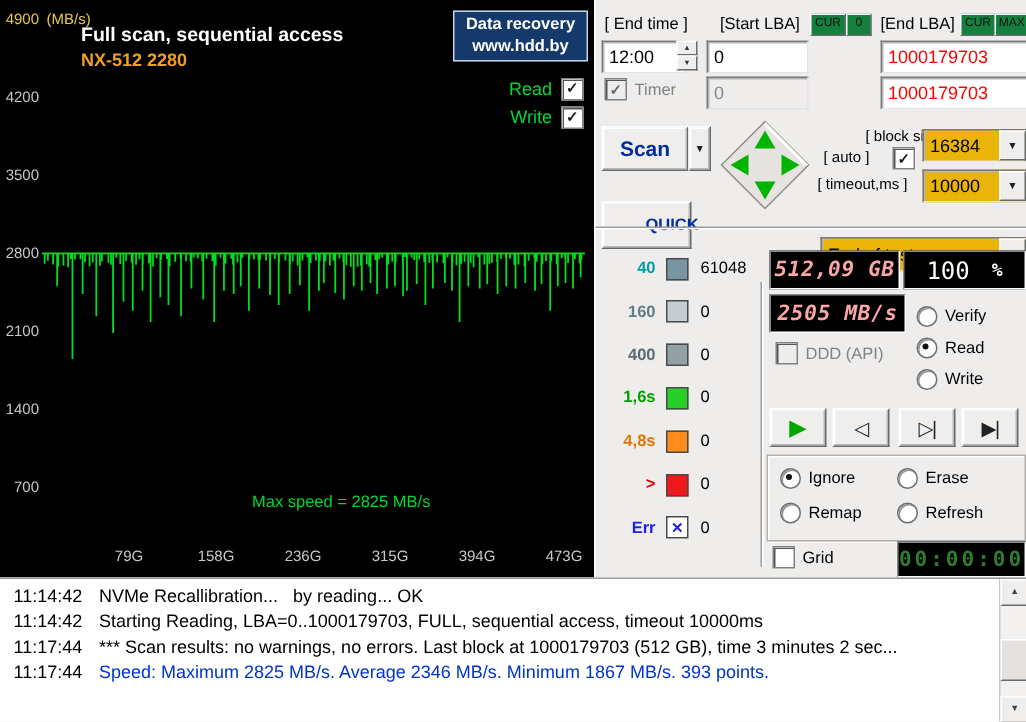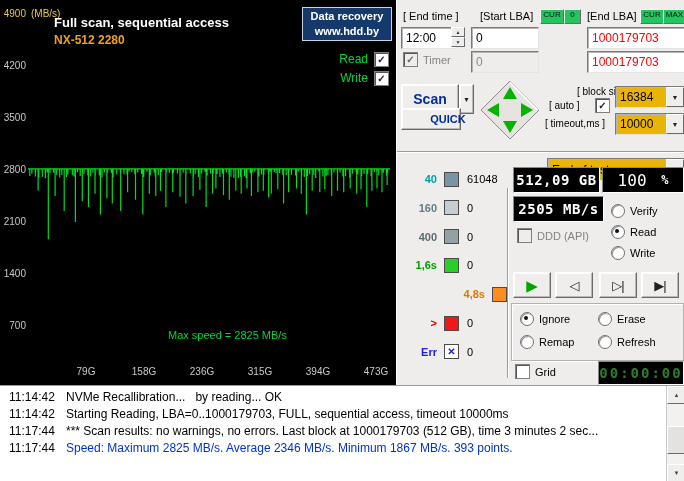--- a/index.html
+++ b/index.html
@@ -24,21 +24,21 @@
   .cb{width:13px;height:13px;background:#fff;border:1px solid #808080;box-shadow:inset 1px 1px 0 #555;display:inline-flex;align-items:center;justify-content:center;font-size:10px;font-weight:bold;color:#1a1a1a;flex:0 0 auto;}
   .cb.dis{background:#efedeb;color:#666;}
   .check-row{position:absolute;display:flex;align-items:center;gap:5px;}
   .radio-row{position:absolute;display:flex;align-items:center;gap:5px;cursor:default;}
   .radio{width:12px;height:12px;border-radius:50%;background:#fff;border:1px solid #707070;box-shadow:inset 1px 1px 0 #999;position:relative;flex:0 0 auto;}
   .radio.sel::after{content:"";position:absolute;left:3px;top:3px;width:4px;height:4px;border-radius:50%;background:#101010;}
   .rlbl{font-size:11px;color:#000;}
   .rlbl.dis{color:#828282;}
   .lbl{position:absolute;font-size:11px;color:#000;white-space:nowrap;}
   .btn{position:absolute;background:#f0eeec;border:1px solid;border-color:#ffffff #6a6a6a #6a6a6a #ffffff;box-shadow:inset -1px -1px 0 #b8b8b8,inset 1px 1px 0 #fcfcfc;display:flex;align-items:center;justify-content:center;font-family:inherit;cursor:pointer;}
-  .sbtn{position:absolute;height:13px;background:#22c55e;border:1px solid;border-color:#fff #6a6a6a #6a6a6a #fff;font-size:8px;line-height:10px;text-align:center;color:#111;}
+  .sbtn{position:absolute;height:13px;background:#15803d;border:1px solid;border-color:#fff #6a6a6a #6a6a6a #fff;font-size:8px;line-height:10px;text-align:center;color:#111;}
   .field{position:absolute;height:20px;background:#fff;border:1px solid;border-color:#7a7a7a #e4e4e4 #e4e4e4 #7a7a7a;box-shadow:inset 1px 1px 0 #b5b5b5;font-size:12px;display:flex;align-items:center;padding-left:4px;color:#000;}
   .field.red{color:#ff0000;}
   .field.dis{background:#efedeb;color:#8a8a8a;}
   .spin{position:absolute;width:14px;height:20px;display:flex;flex-direction:column;}
   .spin-b{flex:1;background:#f0eeec;border:1px solid;border-color:#fff #6a6a6a #6a6a6a #fff;font-size:5px;display:flex;align-items:center;justify-content:center;color:#333;}
   .combo{position:absolute;height:20px;background:#eab308;border:1px solid;border-color:#7a7a7a #e4e4e4 #e4e4e4 #7a7a7a;box-shadow:inset 1px 1px 0 #b5b5b5;display:flex;align-items:stretch;}
   .combo-val{flex:1;font-size:12px;display:flex;align-items:center;padding-left:4px;color:#000;white-space:nowrap;overflow:hidden;}
   .combo-btn{width:16px;background:#f0eeec;border:1px solid;border-color:#fff #6a6a6a #6a6a6a #fff;display:flex;align-items:center;justify-content:center;font-size:7px;color:#222;}
   .scan{color:#002d9e;font-weight:bold;font-size:14px;}
   .quick{color:#002d9e;font-weight:bold;font-size:11px;}
@@ -48,21 +48,21 @@
   .groupbox{position:absolute;border:1px solid #b3b0ad;box-shadow:1px 1px 0 #fff,inset 1px 1px 0 #fff;}
 
   
   .panel{position:absolute;left:396px;top:0;width:288px;height:385px;background:#efedeb;border-left:1px solid #fff;}
   .hrow{position:absolute;left:0;width:112px;height:16px;display:flex;align-items:center;}
   .hlab{width:40px;text-align:right;font-size:11px;font-weight:bold;margin-right:7px;}
   .hsq{width:13px;height:13px;border:1px solid #4a4a4a;flex:0 0 auto;}
   .hsq.cross{background:#fff;display:flex;align-items:center;justify-content:center;font-size:10px;font-weight:bold;}
   .hval{margin-left:8px;font-size:11px;color:#000;}
   .lcd{position:absolute;background:#000;border:1px solid;border-color:#8a8a8a #fff #fff #8a8a8a;display:flex;align-items:center;justify-content:center;font-family:"DejaVu Sans Mono",monospace;font-weight:bold;}
-  .lcd.green{color:#ffffff;font-size:14px;letter-spacing:0.5px;}
+  .lcd.green{color:#fca5a5;font-size:14px;letter-spacing:0.5px;font-style:italic;}
   .lcd.pct{justify-content:space-evenly;}
   .pct-val{color:#fff;font-size:16px;font-weight:normal;}
   .pct-unit{color:#fff;font-size:12px;font-weight:bold;}
   .lcd.timer{color:#2f7d2f;font-size:14px;letter-spacing:2px;}
   .pbtn{width:38px;height:26px;font-size:13px;color:#222;}
   .play-icon{color:#00a500;font-size:15px;line-height:1;}
   .pico{line-height:1;letter-spacing:-1px;}
 
   
   .log{position:absolute;left:0;top:385px;width:684px;height:96px;background:#fff;border-top:1px solid #9a9a9a;}
@@ -170,21 +170,21 @@
     <div class="check-row" style="left:198px;top:98px;">
       <span class="cb">
           <span>✓</span>
         </span>
     </div>
     <div class="combo" style="left:218px;top:86px;width:68px;">
       <span class="combo-val">16384</span>
       <span class="combo-btn">▼</span>
     </div>
 
-    <button class="btn quick" style="left:4px;top:108px;width:60px;height:22px;padding-left:40px;">QUICK</button>
+    <button class="btn quick" style="left:4px;top:134px;width:60px;height:32px;padding-left:40px;">QUICK</button>
     <div class="lbl" style="left:148px;top:118px;font-size:10px;">[ timeout,ms ]</div>
     <div class="combo" style="left:218px;top:113px;width:68px;">
       <span class="combo-val">10000</span>
       <span class="combo-btn">▼</span>
     </div>
 
     <div class="hgroove" style="left:0;top:151px;width:288px;"></div>
 
     <div class="combo" style="left:150px;top:158px;width:136px;height:21px;">
       <span class="combo-val">End of test</span>
@@ -207,21 +207,21 @@
         <div class="hrow" style="top: 228.6px;">
           <span class="hlab" style="color: rgb(90, 107, 112);">400</span>
           <span class="hsq" style="background: rgb(147, 160, 166);"></span>
           <span class="hval">0</span>
         </div>
         <div class="hrow" style="top: 257.4px;">
           <span class="hlab" style="color: rgb(0, 160, 0);">1,6s</span>
           <span class="hsq" style="background: rgb(38, 208, 38);"></span>
           <span class="hval">0</span>
         </div>
-        <div class="hrow" style="top: 286.2px; padding-left: 48px;">
+        <div class="hrow" style="top: 286.2px;">
           <span class="hlab" style="color: rgb(224, 120, 0);">4,8s</span>
           <span class="hsq" style="background: rgb(255, 141, 30);"></span>
           <span class="hval">0</span>
         </div>
         <div class="hrow" style="top: 315px;">
           <span class="hlab" style="color: rgb(224, 0, 0);">&gt;</span>
           <span class="hsq" style="background: rgb(240, 24, 24);"></span>
           <span class="hval">0</span>
         </div>
         <div class="hrow" style="top: 343.8px;">

